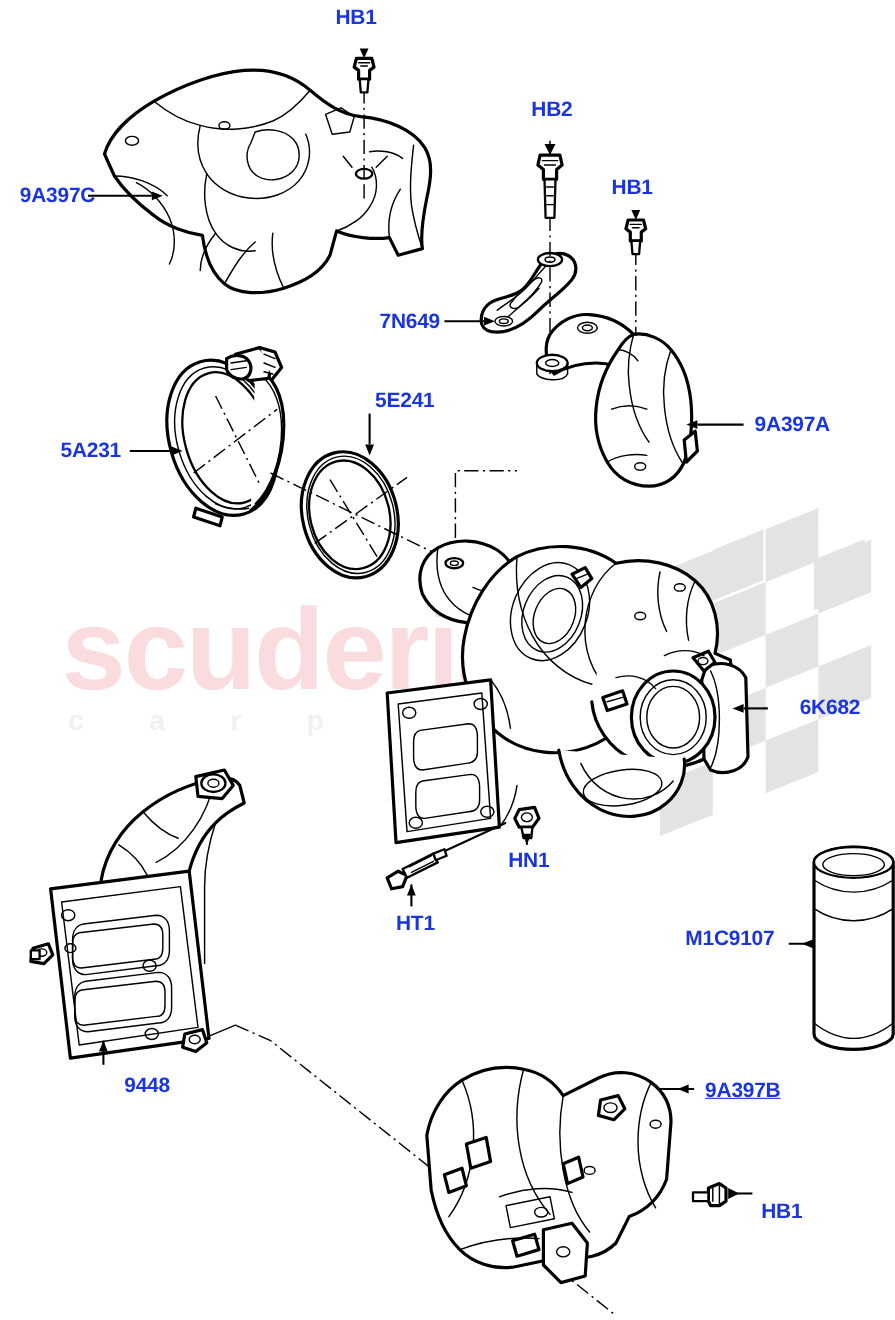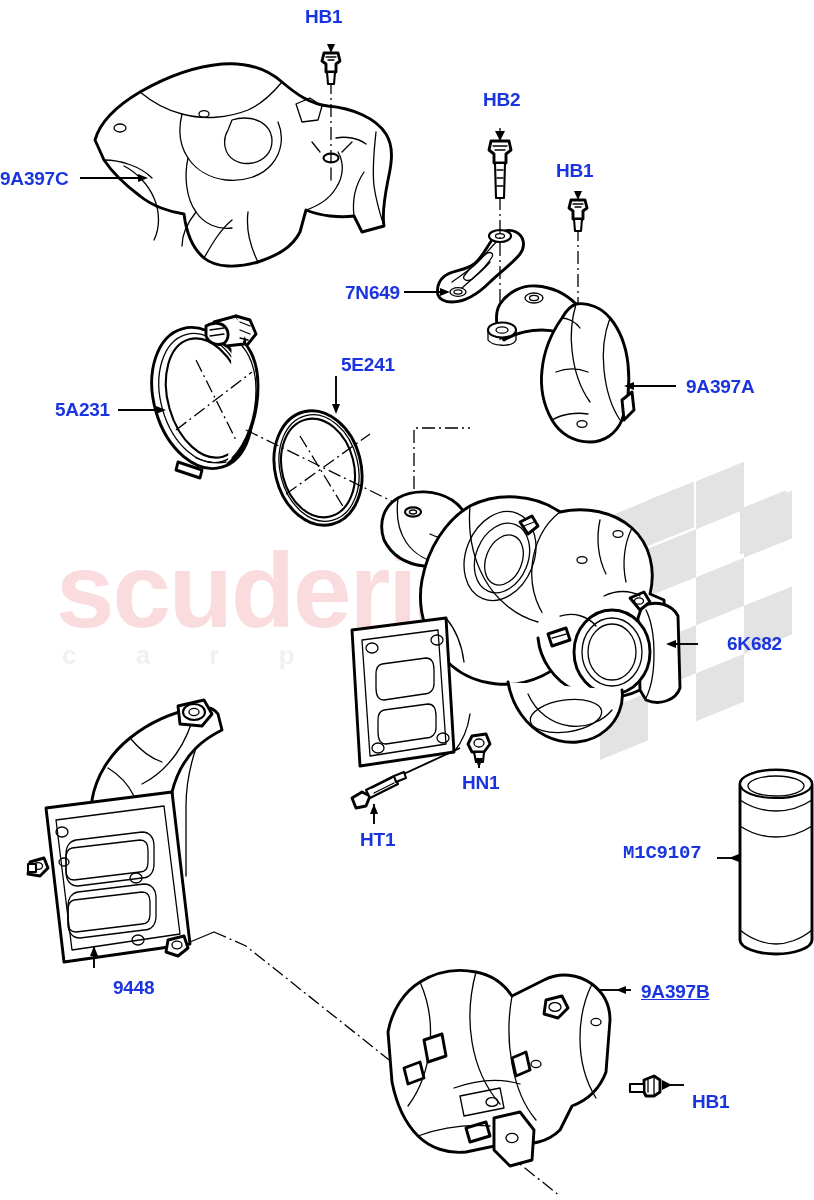--- a/index.html
+++ b/index.html
@@ -431,30 +431,30 @@
         <path d="M634,382 L634,390 L624,386 Z"></path>
         <path d="M156,406 L156,414 L166,410 Z"></path>
         <path d="M332,404 L340,404 L336,414 Z"></path>
         <path d="M676,640 L676,648 L666,644 Z"></path>
         <path d="M739,854 L739,862 L729,858 Z"></path>
         <path d="M626,986 L626,994 L616,990 Z"></path>
       </g>
       <line x1="631" y1="990" x2="600" y2="990" stroke="#000" stroke-width="1.9"></line>
     </svg>
 
-    <div class="pc-label" style="left:0;   top:169px;">9A397C</div>
+    <div class="pc-label" style="left:18px;   top:169px;">9A397C</div>
     <div class="pc-label" style="left:305px; top:7px;">HB1</div>
     <div class="pc-label" style="left:483px; top:90px;">HB2</div>
     <div class="pc-label" style="left:556px; top:161px;">HB1</div>
     <div class="pc-label" style="left:345px; top:283px;">7N649</div>
     <div class="pc-label" style="left:686px; top:377px;">9A397A</div>
     <div class="pc-label" style="left:55px;  top:400px;">5A231</div>
     <div class="pc-label" style="left:305px; top:355px;margin-left:36px;">5E241</div>
     <div class="pc-label" style="left:705px; top:634px;margin-left:22px;">6K682</div>
     <div class="pc-label" style="left:462px; top:773px;">HN1</div>
     <div class="pc-label" style="left:360px; top:830px;">HT1</div>
-    <div class="pc-label" style="left:623px; top:844px;font-family:Liberation Mono, monospace;">M1C9107</div>
+    <div class="pc-label" style="left:623px; top:844px;">M1C9107</div>
     <div class="pc-label" style="left:70px;  top:978px;margin-left:43px;">9448</div>
     <div class="pc-label" style="left:641px; top:982px;text-decoration:underline;">9A397B</div>
     <div class="pc-label" style="left:692px; top:1092px;">HB1</div>
   </div>
 
 </div>
 
 </body></html>

